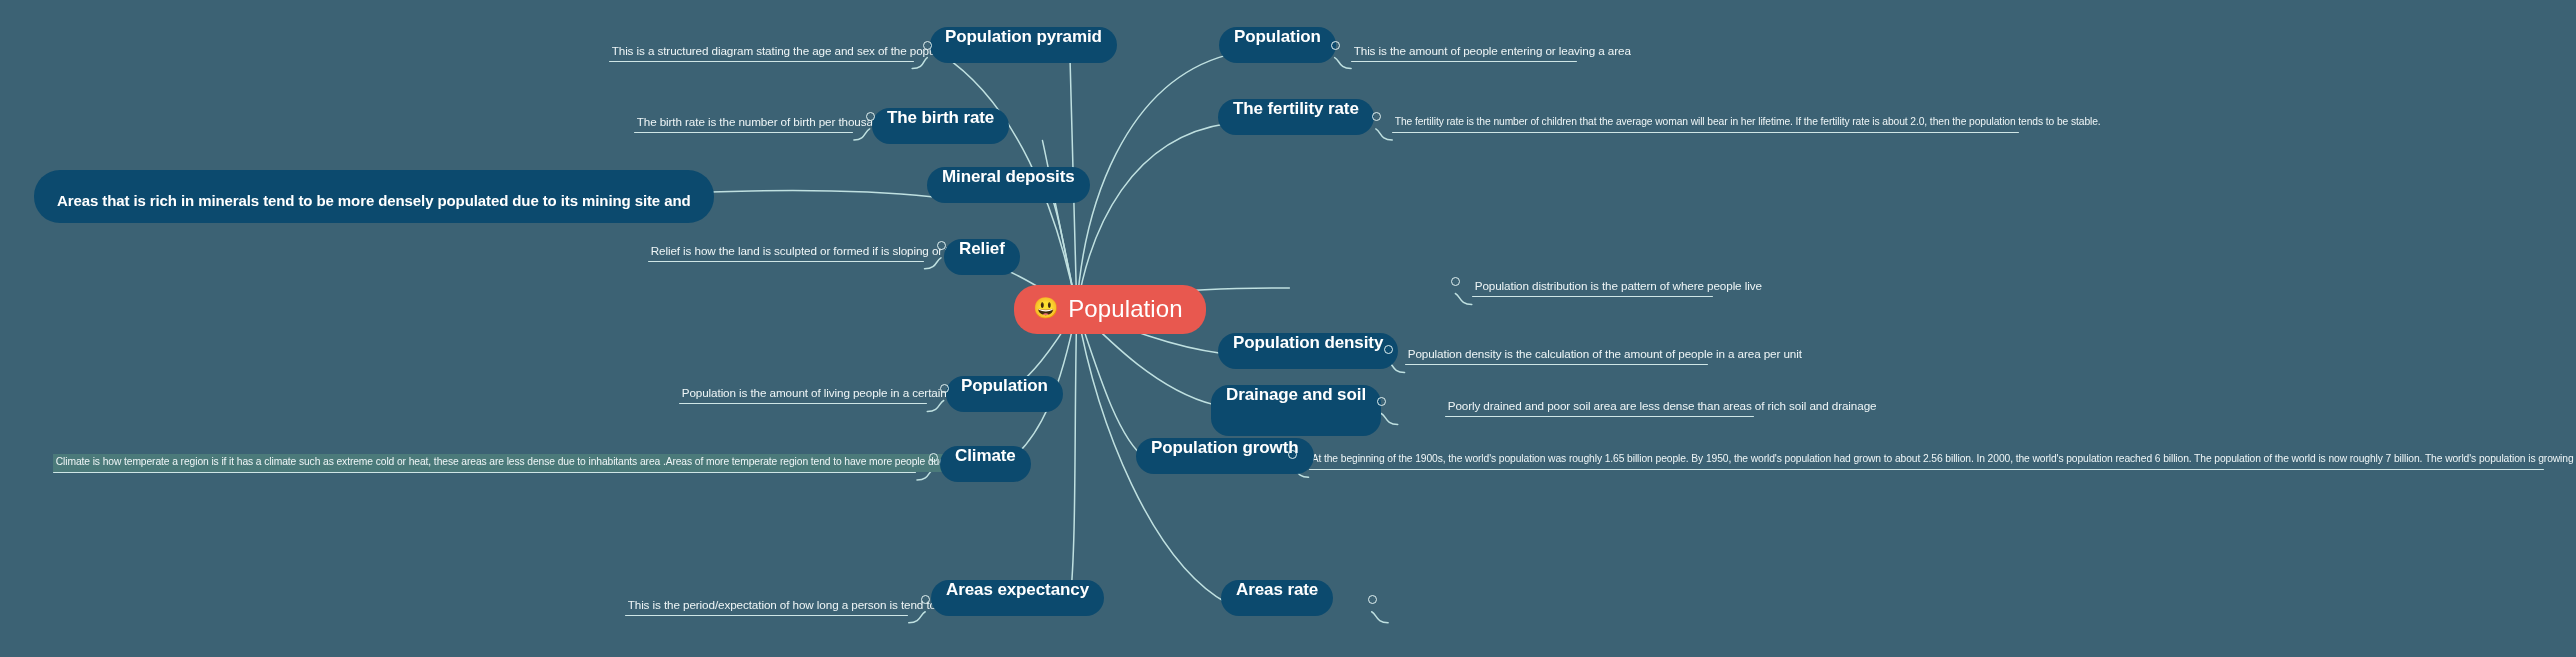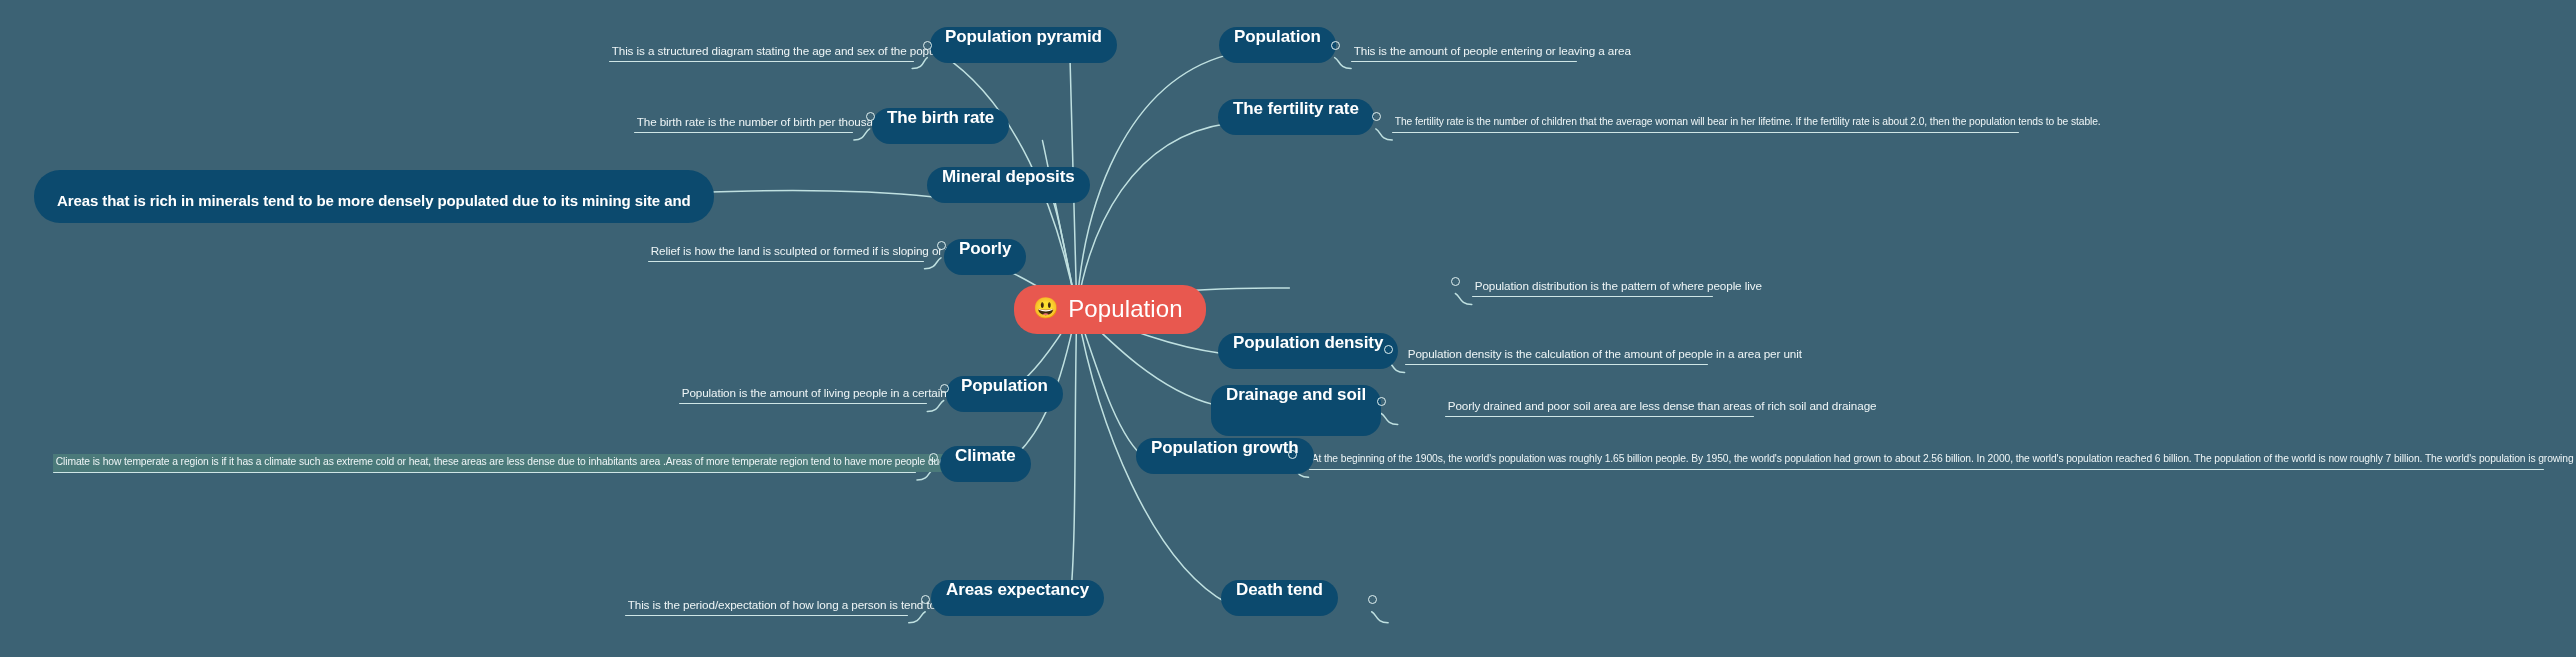--- a/index.html
+++ b/index.html
@@ -170,21 +170,21 @@
 
   <div class="topic" style="left:1218px; top:99px; height:36px;">
     <span class="t-label">The fertility rate</span>
   </div>
 
   <div class="topic" style="left:927px; top:167px; height:36px;">
     <span class="t-label">Mineral deposits</span>
   </div>
 
   <div class="topic" style="left:944px; top:239px; height:36px;">
-    <span class="t-label">Poorly</span>
+    <span class="t-label">Relief</span>
   </div>
 
 
   <div class="topic" style="left:1218px; top:333px; height:36px;">
     <span class="t-label">Population density</span>
   </div>
 
   <div class="topic" style="left:946px; top:376px; height:36px;">
     <span class="t-label">Population</span>
   </div>
@@ -199,21 +199,21 @@
 
   <div class="topic" style="left:940px; top:446px; height:36px;">
     <span class="t-label">Climate</span>
   </div>
 
   <div class="topic" style="left:931px; top:580px; height:36px;">
     <span class="t-label">Areas expectancy</span>
   </div>
 
   <div class="topic" style="left:1221px; top:580px; height:36px;">
-    <span class="t-label">Death tend</span>
+    <span class="t-label">Areas rate</span>
   </div>
 
   <div class="topic wide" style="left:34px; top:170px; height:53px; border-radius:26px; padding:0 23px;">
     <span class="t-label">Areas that is rich in minerals tend to be more densely populated due to its mining site and</span>
   </div>
 
   <div class="conn-dot" style="left:923px; top:41px;"></div>
   <div class="conn-dot" style="left:866px; top:112px;"></div>
   <div class="conn-dot" style="left:937px; top:241px;"></div>
   <div class="conn-dot" style="left:940px; top:384px;"></div>

